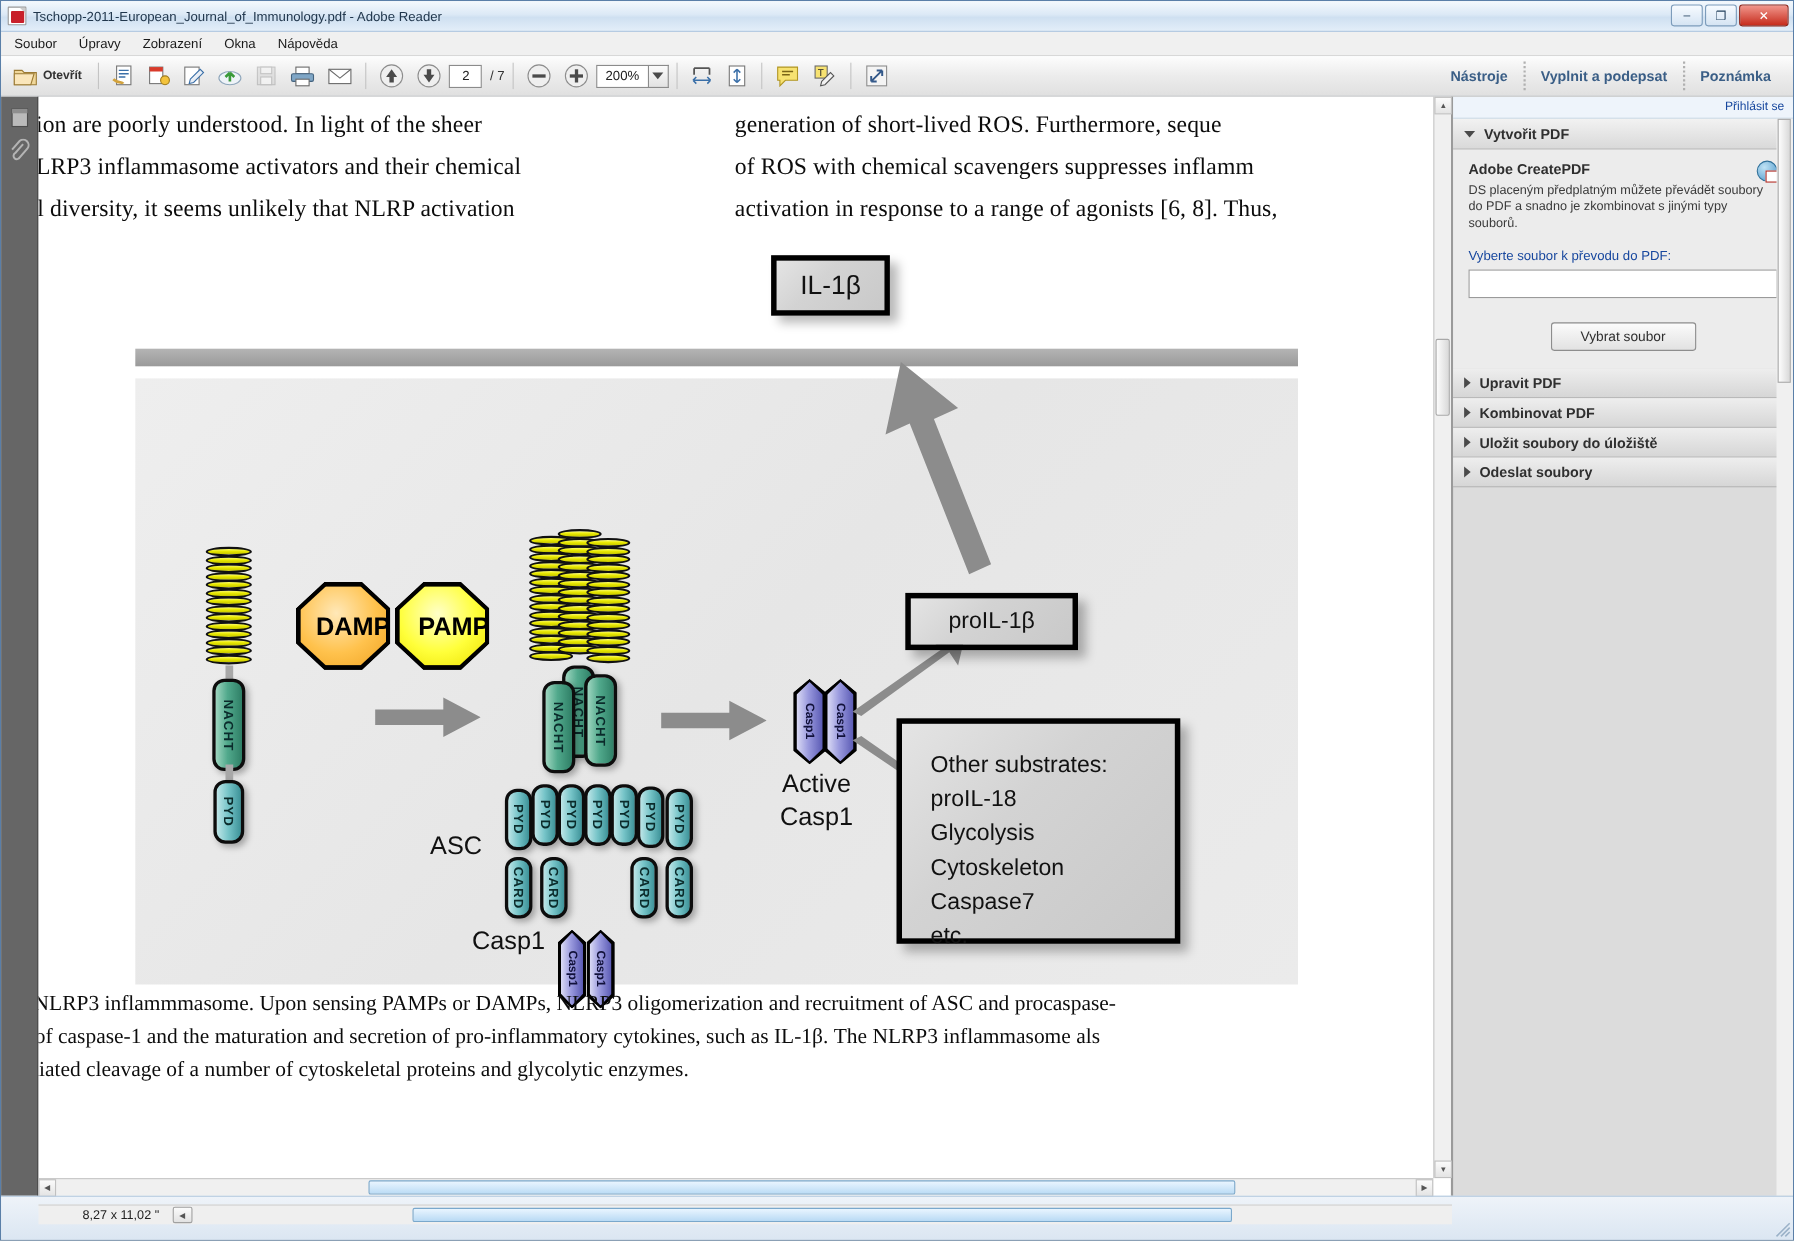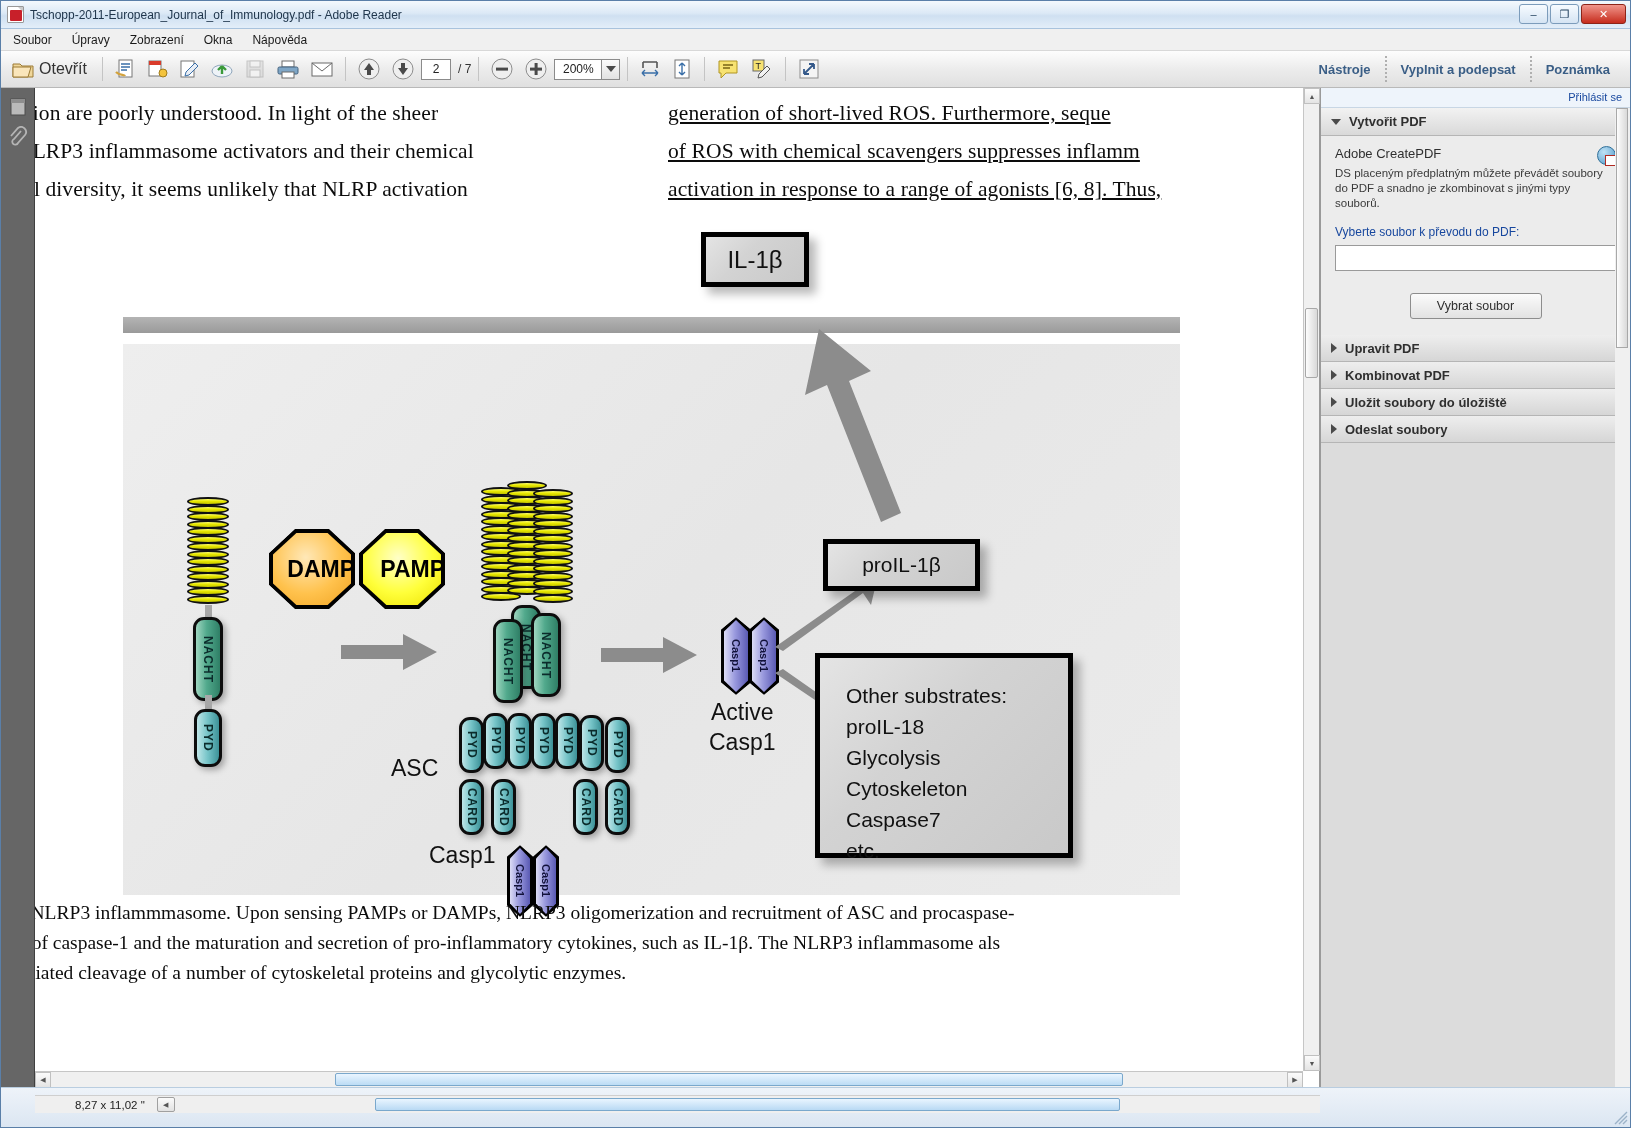--- a/index.html
+++ b/index.html
@@ -59,21 +59,21 @@
     position: absolute; top: 50px; left: 0; right: 0; height: 37px;
     background: linear-gradient(180deg,#fdfdfd 0%,#ececec 50%,#e0e0e0 100%);
     border-bottom: 1px solid #b9b9b9;
     display: flex; align-items: center; padding: 0 6px; gap: 2px;
   }
   .tb-btn {
     height: 30px; min-width: 30px; display: flex; align-items: center;
     justify-content: center; gap: 5px; padding: 0 4px; border-radius: 3px;
   }
   .tb-btn.open { padding: 0 8px 0 5px; }
-  .tb-label { font-size: 16px; font-weight: normal; color: #333; }
+  .tb-label { font-size: 11px; font-weight: bold; color: #333; }
   .tb-sep { width: 1px; height: 24px; background: #c4c4c4; margin: 0 5px; }
   .pagebox {
     width: 30px; height: 21px; border: 1px solid #8b8b8b; background: #fff;
     font-size: 12px; color: #222; text-align: center; line-height: 19px;
   }
   .pagetotal { font-size: 12px; color: #333; margin-left: 5px; }
   .zoombox {
     width: 48px; height: 21px; border: 1px solid #8b8b8b; background: #fff;
     font-size: 12px; color: #222; text-align: center; line-height: 19px;
   }
@@ -103,21 +103,21 @@
     opacity: .75;
   }
   .pagecanvas {
     position: absolute; left: 34px; top: 0; right: 16px; bottom: 16px;
     background: #fff; overflow: hidden;
   }
 
   
   .doccol { position: absolute; font-family: "Liberation Serif", serif; color: #0c0c0c; }
   .col-left  { left: -18px; top: 6px; width: 630px; }
-  .col-right { left: 633px; top: 6px; width: 640px; text-decoration: underline; }
+  .col-right { left: 633px; top: 6px; width: 640px; }
   .docline {
     font-size: 21.5px; line-height: 38px; white-space: nowrap;
     letter-spacing: .1px;
   }
   .caption { position: absolute; left: -18px; top: 810px; width: 1290px; }
   .capline { font-size: 19.5px; line-height: 30px; white-space: nowrap;
              font-family: "Liberation Serif", serif; color: #0c0c0c; }
 
   
   .figure {
@@ -221,21 +221,21 @@
     text-align: right; padding-right: 8px;
     font-size: 11px; color: #17479e; line-height: 19px;
   }
   .acc-head {
     height: 28px; display: flex; align-items: center; gap: 8px; padding-left: 10px;
     background: linear-gradient(180deg,#f2f2f2,#d9d9d9);
     border-bottom: 1px solid #b5b5b5;
     font-size: 13px; font-weight: bold; color: #2f2f2f;
   }
   .acc-body { background: #ececec; padding: 10px 14px 16px; }
-  .cp-title { font-size: 13px; font-weight: normal; color: #2f2f2f; margin-bottom: 5px; }
+  .cp-title { font-size: 13px; font-weight: bold; color: #2f2f2f; margin-bottom: 5px; }
   .cp-desc { font-size: 11.5px; color: #3a3a3a; line-height: 15px; }
   .cp-sub { font-size: 12px; color: #17479e; margin: 14px 0 6px; }
   .cp-input { width: 100%; height: 26px; border: 1px solid #9a9a9a; background: #fff; }
   .cp-btn {
     display: block; margin: 22px auto 0; width: 132px; height: 26px;
     border: 1px solid #8d8d8d; border-radius: 3px;
     background: linear-gradient(180deg,#fbfbfb,#e2e2e2);
     font-size: 12.5px; color: #2f2f2f;
   }
   .cp-globe {

